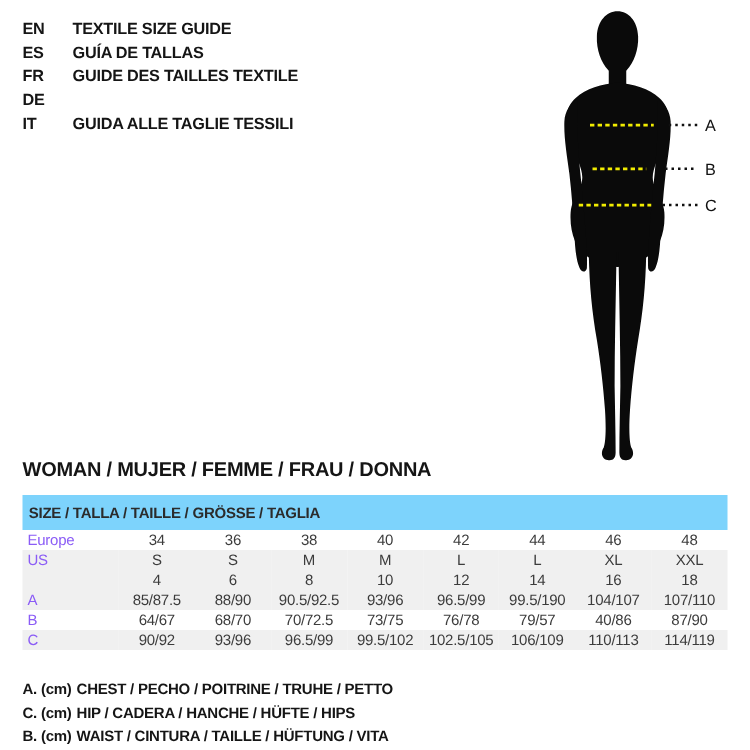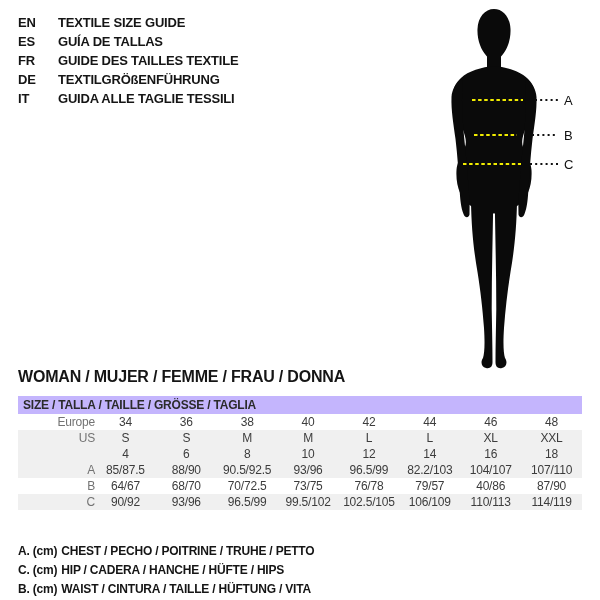--- a/index.html
+++ b/index.html
@@ -15,28 +15,28 @@
   .figure-wrap{position:absolute;left:440px;top:6px;width:150px;height:364px;}
   
   .section-title{position:absolute;left:18px;top:368px;font-size:16px;font-weight:700;letter-spacing:-0.2px;color:#151515;}
   
   .size-table{
     position:absolute;left:18px;top:396px;width:564px;
     border-collapse:collapse;table-layout:fixed;
   }
   .size-table col.lbl{width:77px;}
   .size-table th{
-    background:#c4b5fd;text-align:left;font-size:12px;font-weight:700;
-    color:#2b2b2b;height:18px;line-height:16px;padding:0 0 0 5px;letter-spacing:-0.2px;
+    background:#7dd3fc;text-align:left;font-size:12px;font-weight:700;
+    color:#2b2b2b;height:28px;line-height:16px;padding:0 0 0 5px;letter-spacing:-0.2px;
   }
   .size-table td{
     font-size:12px;font-weight:500;color:#3c3c3c;height:16px;line-height:16px;
     padding:0;text-align:center;letter-spacing:-0.2px;white-space:nowrap;
   }
-  .size-table td.label{text-align:right;padding-left:4px;color:#737373;}
+  .size-table td.label{text-align:left;padding-left:4px;color:#8b5cf6;}
   .size-table tr.shade td{background:#f0f0f0;}
   
   .legend{position:absolute;left:18px;top:542px;}
   .legend-row{font-size:12px;font-weight:700;line-height:19px;letter-spacing:-0.2px;color:#151515;}
   .legend-label{margin-right:4px;}
 </style>
 </head>
 <body>
 
 <div class="page">
@@ -49,21 +49,20 @@
       <div class="lang-row">
         <span class="lang-code">ES</span>
         <span class="lang-name">GUÍA DE TALLAS</span>
       </div>
       <div class="lang-row">
         <span class="lang-code">FR</span>
         <span class="lang-name">GUIDE DES TAILLES TEXTILE</span>
       </div>
       <div class="lang-row">
         <span class="lang-code">DE</span>
-        <span class="lang-name">TEXTILGRÖßENFÜHRUNG</span>
       </div>
       <div class="lang-row">
         <span class="lang-code">IT</span>
         <span class="lang-name">GUIDA ALLE TAGLIE TESSILI</span>
       </div>
     </div>
 
   <div class="figure-wrap">
     <svg width="150" height="364" viewBox="0 0 150 364">
       <g fill="#0a0a0a" stroke="none">
@@ -169,21 +168,21 @@
           <td>16</td>
           <td>18</td>
         </tr>
         <tr class="shade">
           <td class="label">A</td>
           <td>85/87.5</td>
           <td>88/90</td>
           <td>90.5/92.5</td>
           <td>93/96</td>
           <td>96.5/99</td>
-          <td>82.2/103</td>
+          <td>99.5/190</td>
           <td>104/107</td>
           <td>107/110</td>
         </tr>
         <tr>
           <td class="label">B</td>
           <td>64/67</td>
           <td>68/70</td>
           <td>70/72.5</td>
           <td>73/75</td>
           <td>76/78</td>

